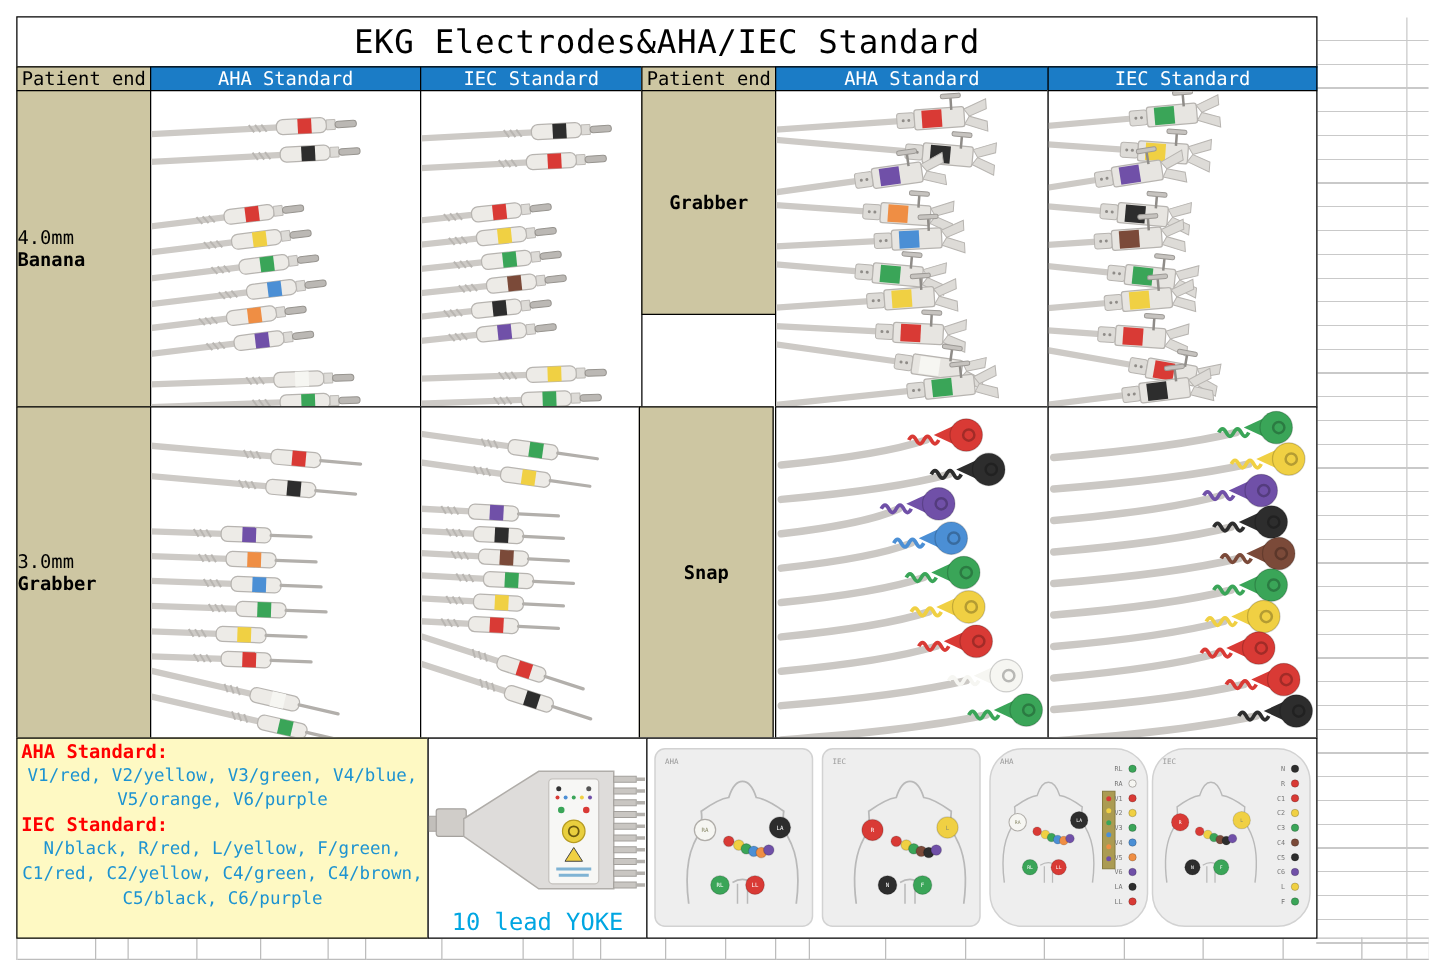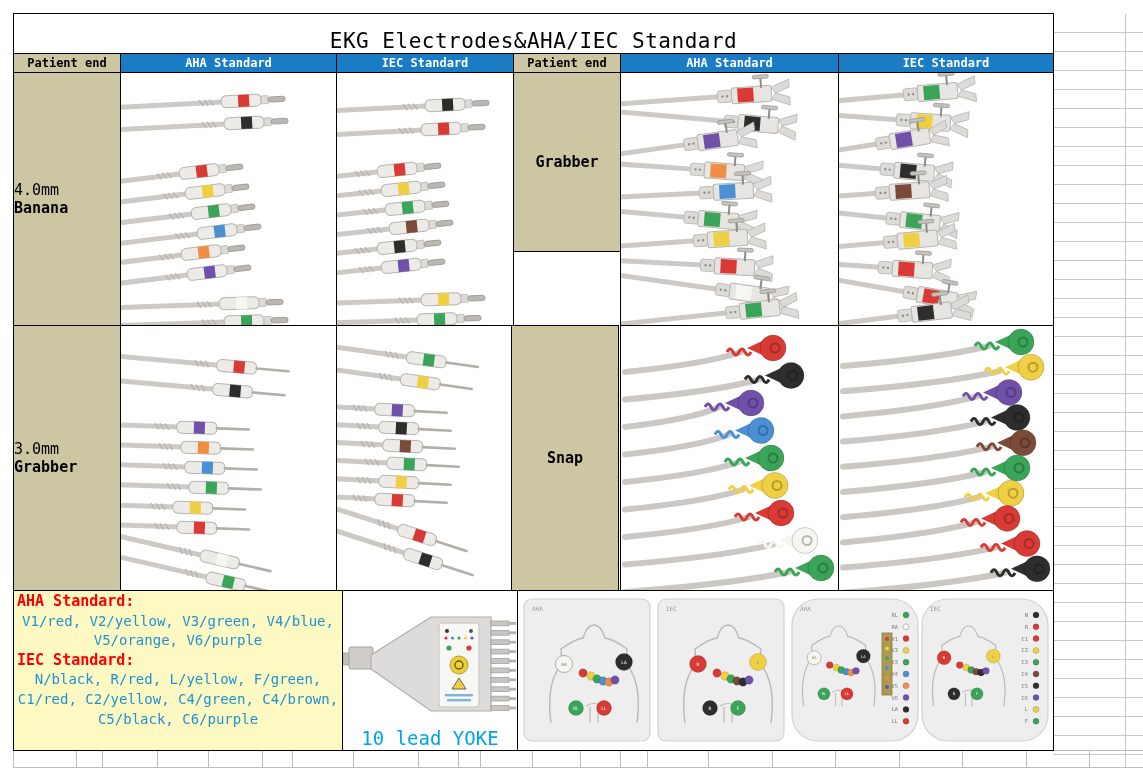--- a/index.html
+++ b/index.html
@@ -2,22 +2,22 @@
 <html><head>
 <meta charset="utf-8">
 <style>
   html,body{margin:0;padding:0;}
   body{width:1143px;height:782px;position:relative;background:#fff;
        font-family:"DejaVu Sans Mono","Liberation Mono",monospace;color:#000;overflow:hidden;}
   .tcell{position:absolute;box-sizing:border-box;border:1px solid #000;background:#fff;}
   .tan{background:#cdc6a2;}
   .blue{background:#1b7cc6;color:#fff;}
   .flexc{display:flex;align-items:center;justify-content:center;}
-  .title{font-size:21px;letter-spacing:.5px;align-items:flex-end;}
-  .hdr{font-weight:bold;font-size:12px;}
+  .title{font-size:26px;letter-spacing:.5px;}
+  .hdr{font-weight:normal;font-size:15px;}
   .lbl{font-size:15px;}
   .notes{background:#fef9c3;font-size:14px;line-height:19.6px;padding:1px 3px;}
   .notes .t{color:#ff0000;font-weight:bold;text-align:left;font-size:15px;}
   .notes .l{color:#1d93d1;text-align:center;}
   .yoke{position:absolute;bottom:1px;left:0;right:0;text-align:center;
         color:#00a6e2;font-weight:normal;font-size:19px;}
   .grid-right{position:absolute;left:1053px;top:14px;width:90px;height:753px;
       background:repeating-linear-gradient(to bottom,transparent 0 18px,#c9c9c9 18px 19px);}
   .grid-right-v{position:absolute;left:1125px;top:14px;width:1px;height:753px;background:#c9c9c9;}
   .grid-bottom{position:absolute;left:13px;top:750px;height:18px;display:flex;border-left:1px solid #bdbdbd;}

